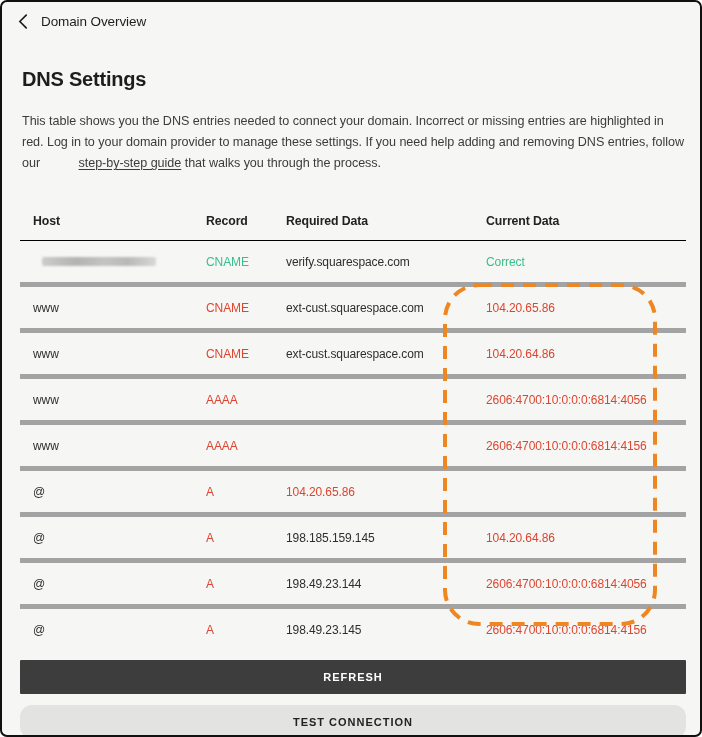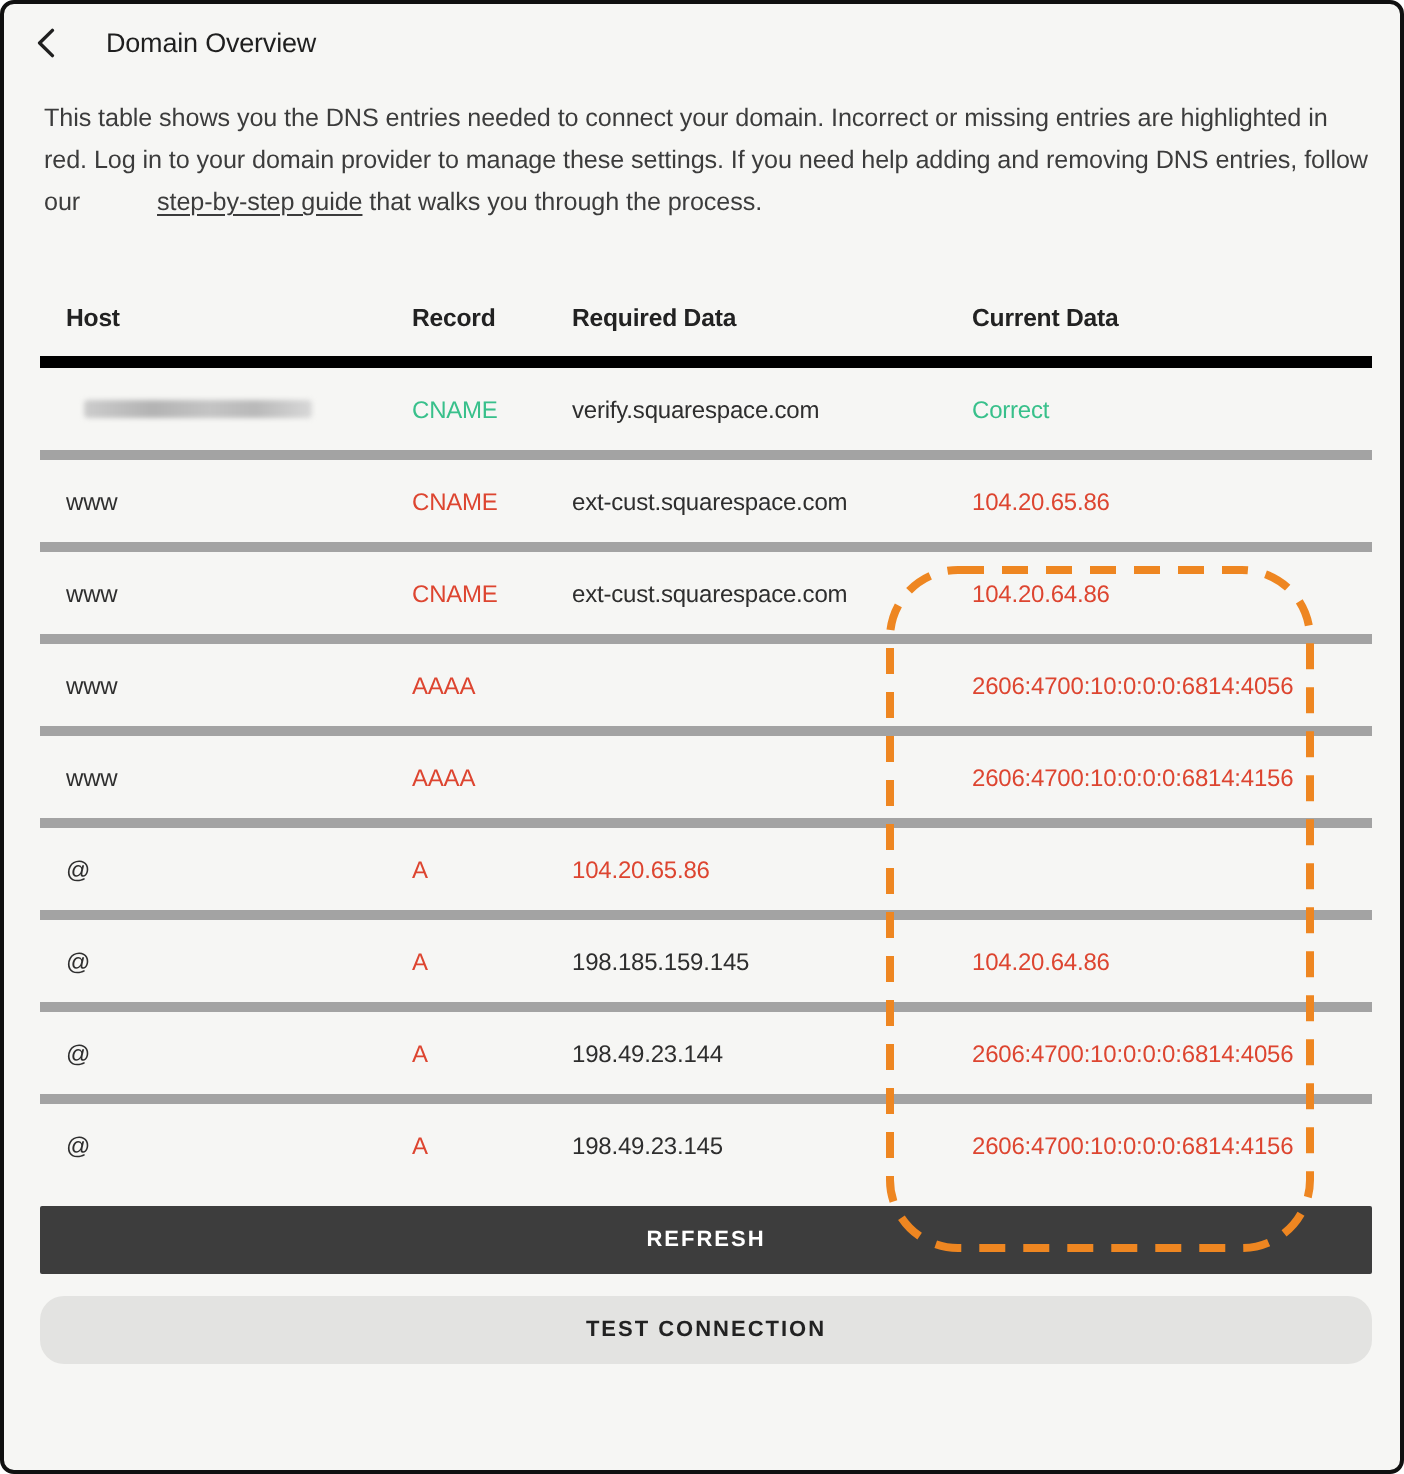--- a/index.html
+++ b/index.html
@@ -9,21 +9,21 @@
     box-sizing:border-box;
     background:#f6f6f4;
     border:2px solid #101010;
     border-radius:7px;
     overflow:hidden;
     font-family:"Liberation Sans","DejaVu Sans",sans-serif;
     color:#2e2e2e;
   }
   
   .back-row{
-    display:flex;align-items:center;gap:25px;
+    display:flex;align-items:center;gap:13px;
     margin:12px 0 0 16px;
     cursor:pointer;width:max-content;
   }
   .back-row .label{font-size:13.5px;font-weight:500;color:#1f1f1f;letter-spacing:-0.1px;}
   
   .page-title{
     margin:39px 0 0 20px;
     font-size:20px;font-weight:700;color:#1d1d1d;letter-spacing:-0.2px;
   }
   
@@ -36,21 +36,21 @@
   
   .dns-table{margin:27px 18px 0 18px;width:666px;}
   .trow{
     display:grid;
     grid-template-columns:186px 80px 200px 1fr;
     align-items:center;
     height:41px;
     border-bottom:5px solid #a3a3a3;
     font-size:12px;letter-spacing:-0.1px;
   }
-  .trow.thead{height:39px;border-bottom:6px solid #000000;}
+  .trow.thead{height:39px;border-bottom:1px solid #000000;}
   .trow.thead .cell{font-weight:700;color:#222;font-size:12.3px;}
   .trow:last-child{border-bottom:none;}
   .cell{padding-left:0;}
   .cell.first{padding-left:13px;}
   .cell[data-status="ok"]{color:#38c08b;}
   .cell[data-status="error"]{color:#dd4530;}
   .host-blur{
     margin-left:9px;
     width:114px;height:9px;border-radius:2px;
     background:linear-gradient(90deg,#cccccc 0%,#b3b3b3 30%,#c4c4c4 55%,#b9b9b9 75%,#d8d8d8 100%);
@@ -81,20 +81,21 @@
 
   <div class="back-row">
     <span style="display:inline-flex;">
       <svg width="10" height="15" viewBox="0 0 10 15">
           <polyline points="8.2,1.2 1.8,7.5 8.2,13.8" stroke="#1f1f1f" stroke-width="1.7" fill="none" stroke-linecap="round" stroke-linejoin="round"></polyline>
         </svg>
     </span>
     <span class="label">Domain Overview</span>
   </div>
 
+  <h1 class="page-title">DNS Settings</h1>
 
   <p class="desc"><span>This table shows you the DNS entries needed to connect your domain. Incorrect or missing entries are highlighted in red. Log in to your domain provider to manage these settings. If you need help adding and removing DNS entries, follow our </span><a>step-by-step guide</a><span> that walks you through the process.</span></p>
 
   <div class="dns-table">
 
     <div class="trow thead">
       <span class="cell first">Host</span>
       <span class="cell">Record</span>
       <span class="cell">Required Data</span>
       <span class="cell">Current Data</span>

